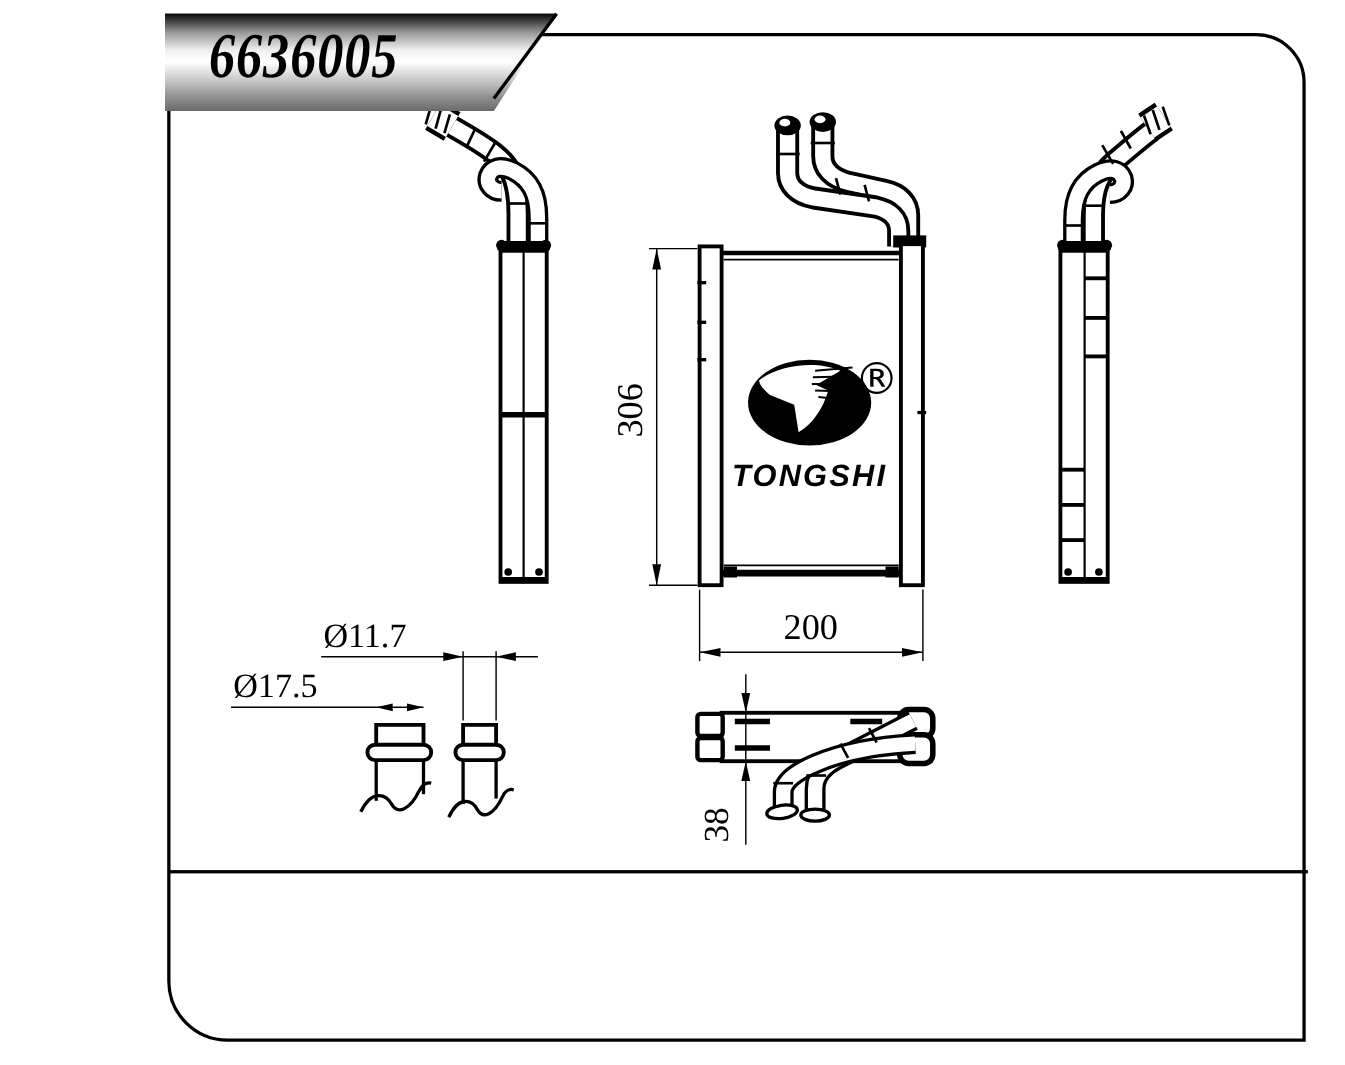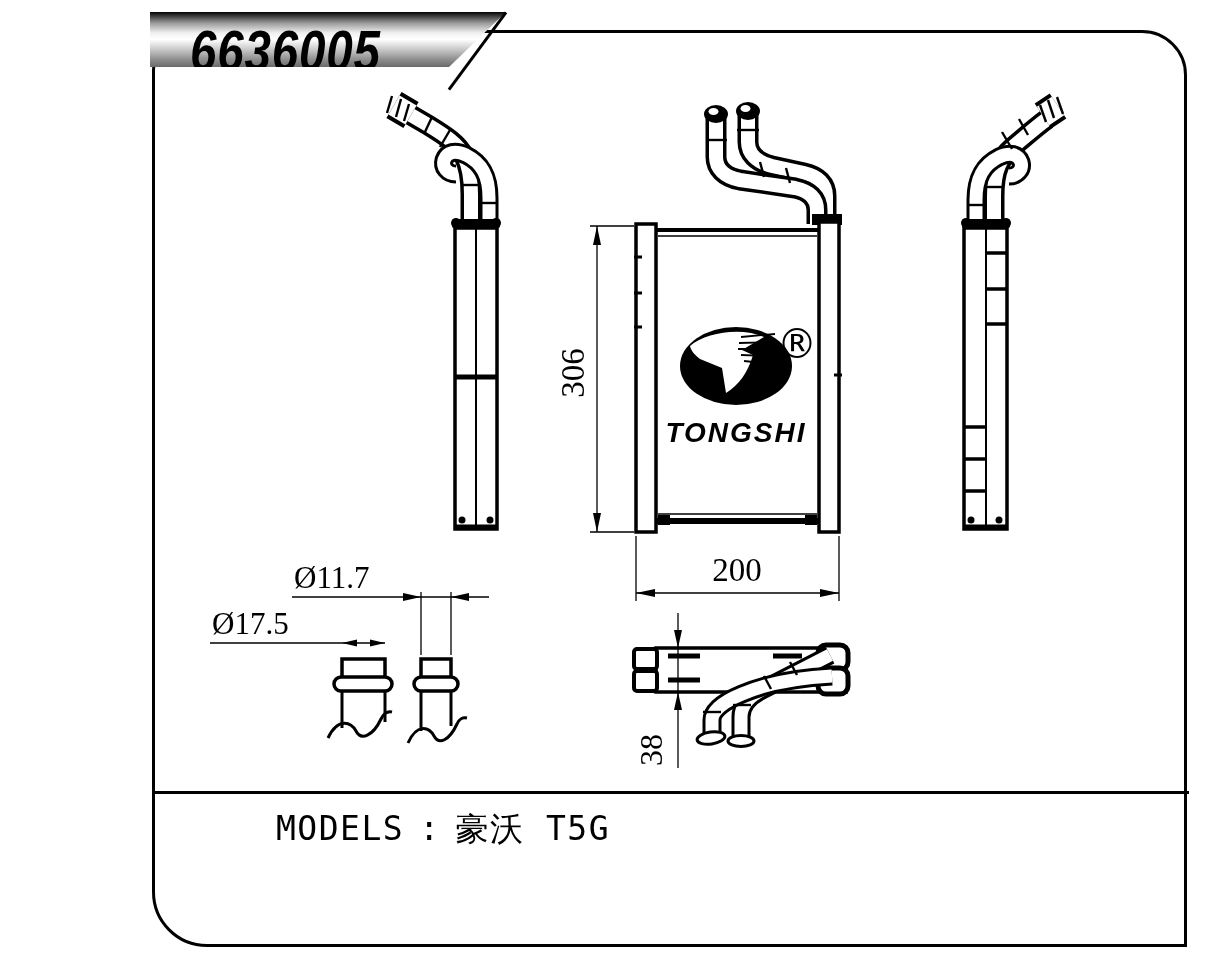--- a/index.html
+++ b/index.html
@@ -1,23 +1,23 @@
 <!DOCTYPE html>
 <html><head>
 <meta charset="utf-8">
 <style>
   html,body{margin:0;padding:0;background:#fff;}
   .page{position:relative;width:1223px;height:968px;background:#fff;overflow:hidden;
         font-family:"Liberation Sans",sans-serif;color:#000;}
   .frame{position:absolute;left:152px;top:30px;width:1035px;height:917px;
          border:3px solid #000;border-radius:40px 45px 0 55px;box-sizing:border-box;}
   .separator{position:absolute;left:153px;top:791px;width:1036px;border-top:3px solid #000;}
-  .badge{position:absolute;left:150px;top:12px;width:356px;height:55px;z-index:5;
+  .badge{position:absolute;left:150px;top:12px;width:356px;height:89px;z-index:5;
          background:linear-gradient(to bottom,#000 0%,#2a2a2a 5%,#9a9a9a 20%,#f0f0f0 38%,#ffffff 50%,#cfcfcf 66%,#8f8f8f 86%,#6a6a6a 100%);
-         clip-path:polygon(0 0,100% 0,calc(100% - 57px) 100%,0 100%);}
+         clip-path:polygon(0 0,100% 0,calc(100% - 57px) 100%,0 100%);font-family:Liberation Serif, serif;}
   .badge-num{position:absolute;left:40px;top:0;line-height:77px;font-size:58px;
          font-style:italic;font-weight:bold;letter-spacing:1px;
          transform:scaleX(0.82);transform-origin:left center;color:#000;}
   .badge-slant{position:absolute;left:476px;top:3px;width:3px;height:96px;background:#000;
          transform:rotate(36.5deg);z-index:6;}
   .drawing{position:absolute;left:0;top:0;z-index:2;}
   .info{position:absolute;left:276px;top:806px;z-index:3;
         font-family:"DejaVu Sans Mono","DejaVu Sans",monospace;
         font-size:33px;line-height:45px;letter-spacing:1.5px;white-space:nowrap;}
   .info-sep{margin:0 15px;}
@@ -214,18 +214,15 @@
       </g>
     </g>
   </svg>
 
   <div class="badge">
     <span class="badge-num">6636005</span>
   </div>
   <div class="badge-slant"></div>
 
   <div class="info">
-    <div class="info-row">
-      <span>MODELS</span><span class="info-sep">:</span><span>豪沃 T5G</span>
-    </div>
   </div>
 
 </div>
 
 </body></html>

